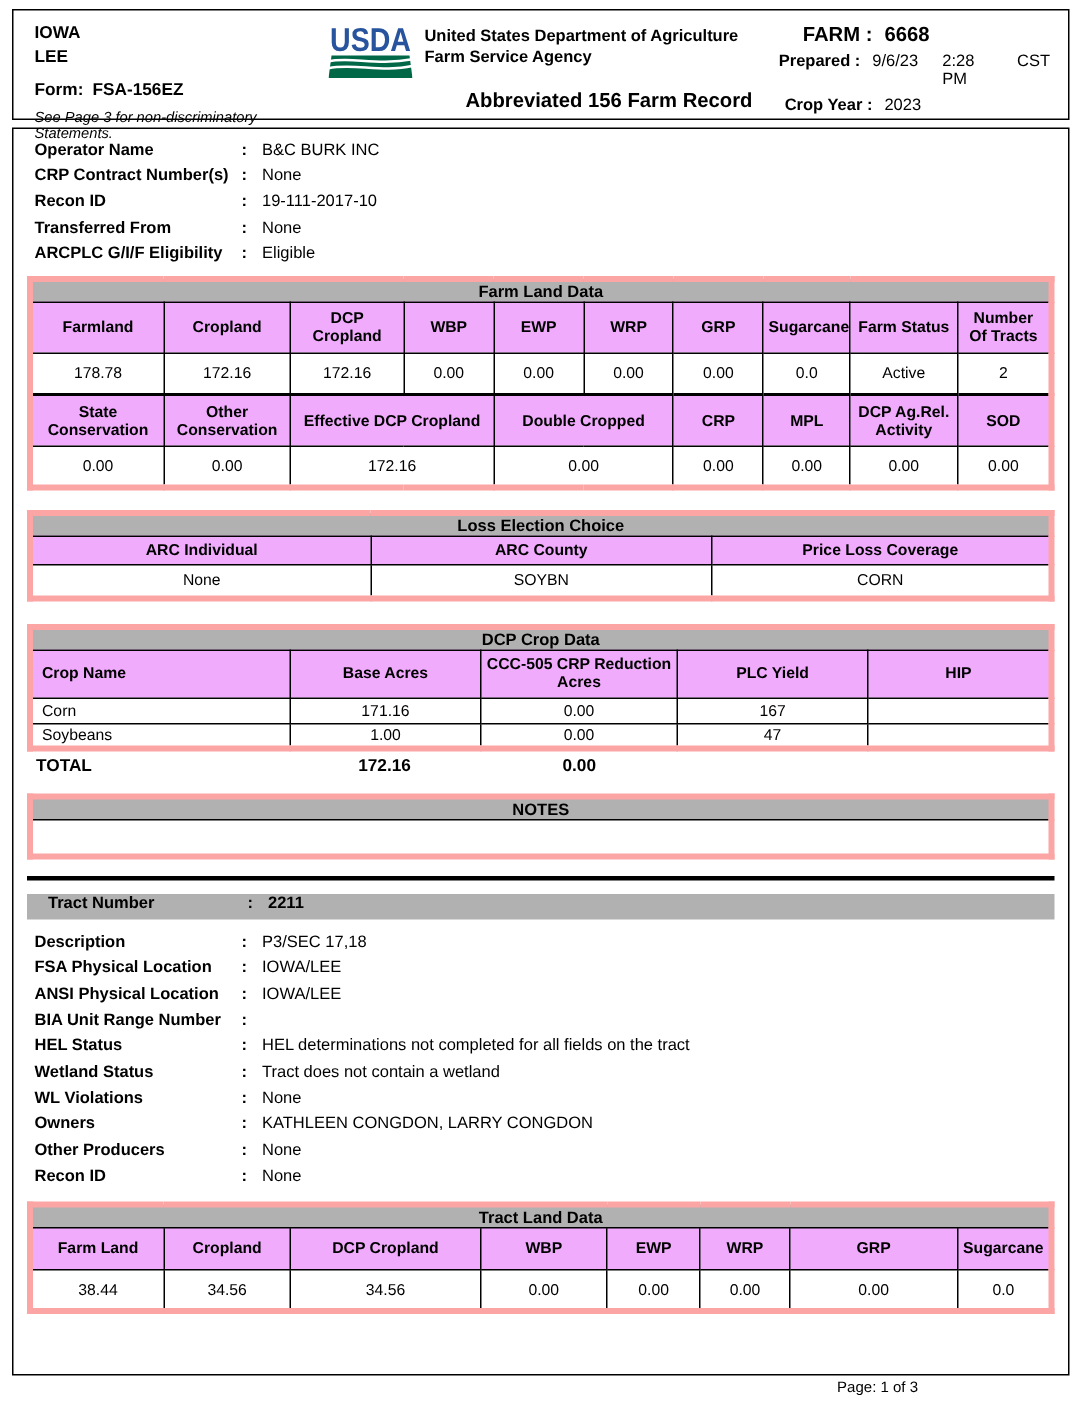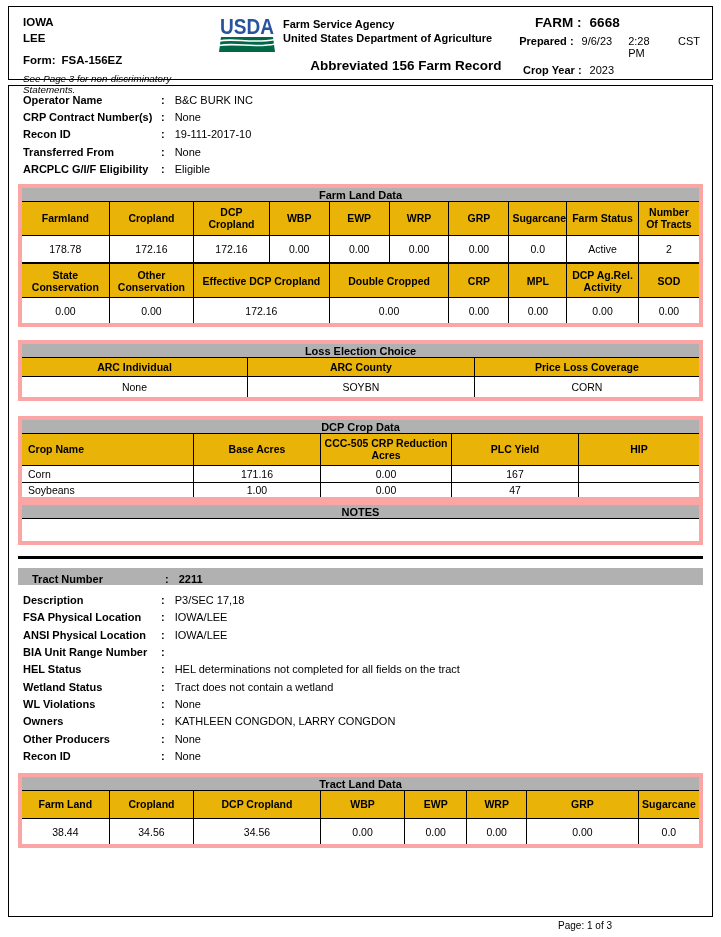--- a/index.html
+++ b/index.html
@@ -38,41 +38,41 @@
     border: 1.5px solid #000; padding: 5px 9px 0 9px;
   }
   .field-row { display: flex; align-items: center; height: 17.3px; font-size: 11px; }
   .field-label { font-weight: bold; width: 138px; flex: 0 0 138px; }
   .field-colon { font-weight: bold; }
   .field-value { margin-left: 10px; }
   .operator-block { margin-bottom: 7px; margin-left: 5px; }
   
   table { border-collapse: collapse; width: 100%; table-layout: fixed; border: 4px solid #fca5a5; }
   td, th { border: 1px solid #000; text-align: center; font-size: 10.5px; padding: 1px 3px; vertical-align: middle; }
-  th { background: #eab308; font-weight: bold; }
+  th { background: #f0abfc; font-weight: bold; }
   .bar-cell { background: #b1b1b1; font-weight: bold; font-size: 11px; height: 15px; padding: 0; }
   .fld { margin-bottom: 13px; }
   .fld th { height: 34px; }
   .fld td.d { height: 28px; }
   .fld tr.h2 th, .fld tr.h2t td { border-top: 2px solid #000; }
   .cec { margin-bottom: 15px; }
   .cec th { height: 19px; }
   .cec td.d { height: 23px; }
   .dcp th { height: 32px; }
   .dcp td.d { height: 17px; }
   .dcp .left { text-align: left; padding-left: 6px; }
   .total-row { display: flex; font-size: 11.5px; font-weight: bold; padding: 4px 0 0 0; margin-bottom: 12px; }
   .total-row .t1 { width: 25.5%; text-align: left; padding-left: 6px; }
   .total-row .t2 { width: 18.6%; text-align: center; }
   .total-row .t3 { width: 19.3%; text-align: center; }
   .notes-table { margin-bottom: 11px; }
   .notes-table td.notes-body { height: 25px; background: #fff; }
   .divider { height: 3px; background: #000; margin: 0 0 9px 0; }
   .tract-bar {
-    background: #b1b1b1; height: 17px; display: flex; align-items: flex-end;
+    background: #b1b1b1; height: 17px; display: flex; align-items: flex-start;
     font-size: 11px; font-weight: bold; padding-left: 14px; margin-bottom: 6px;
   }
   .tract-bar .field-label { width: 133px; flex: 0 0 133px; }
   .tract-bar .field-value { font-weight: bold; }
   .tract-fields { margin-bottom: 9px; margin-left: 5px; }
   .tld th { height: 28px; }
   .tld td.d { height: 28px; }
   .footer {
     position: absolute; right: 14px; top: 920px; font-size: 10px;
   }
@@ -95,22 +95,22 @@
       <div class="usda-row">
         <span class="usda-logo">
           <svg width="56" height="38" viewBox="0 0 56 38" xmlns="http://www.w3.org/2000/svg">
             <text x="28" y="19" text-anchor="middle" font-size="22" font-weight="bold" fill="#28549e" textLength="54" lengthAdjust="spacingAndGlyphs">USDA</text>
             <path d="M2 22 L54 22 L56 37 L0 37 Z" fill="#006747"></path>
             <path d="M0 26 C 14 22.5, 32 29, 56 24.5" stroke="#ffffff" stroke-width="1.7" fill="none"></path>
             <path d="M0 30.5 C 16 27, 36 33.5, 56 29" stroke="#ffffff" stroke-width="1.7" fill="none"></path>
           </svg>
         </span>
         <div class="usda-agency">
+          <div>United States Department of Agriculture</div>
           <div>Farm Service Agency</div>
-          <div>United States Department of Agriculture</div>
         </div>
       </div>
       <div class="doc-title">Abbreviated 156 Farm Record</div>
     </div>
     <div class="header-right">
       <div class="hr-row hr-farm">
         <span class="hr-label">FARM :</span>
         <span class="hr-val">6668</span>
       </div>
       <div class="hr-row">
@@ -271,20 +271,25 @@
       </tr>
       <tr>
         <td class="d left">Soybeans</td>
         <td class="d">1.00</td>
         <td class="d">0.00</td>
         <td class="d">47</td>
         <td class="d"></td>
       </tr>
     </tbody>
       </table>
+    <div class="total-row">
+      <span class="t1">TOTAL</span>
+      <span class="t2">172.16</span>
+      <span class="t3">0.00</span>
+    </div>
 
     <table class="notes-table">
       <tbody>
           <tr>
             <td class="bar-cell">NOTES</td>
           </tr>
       <tr>
             <td class="notes-body"></td>
           </tr>
     </tbody>

